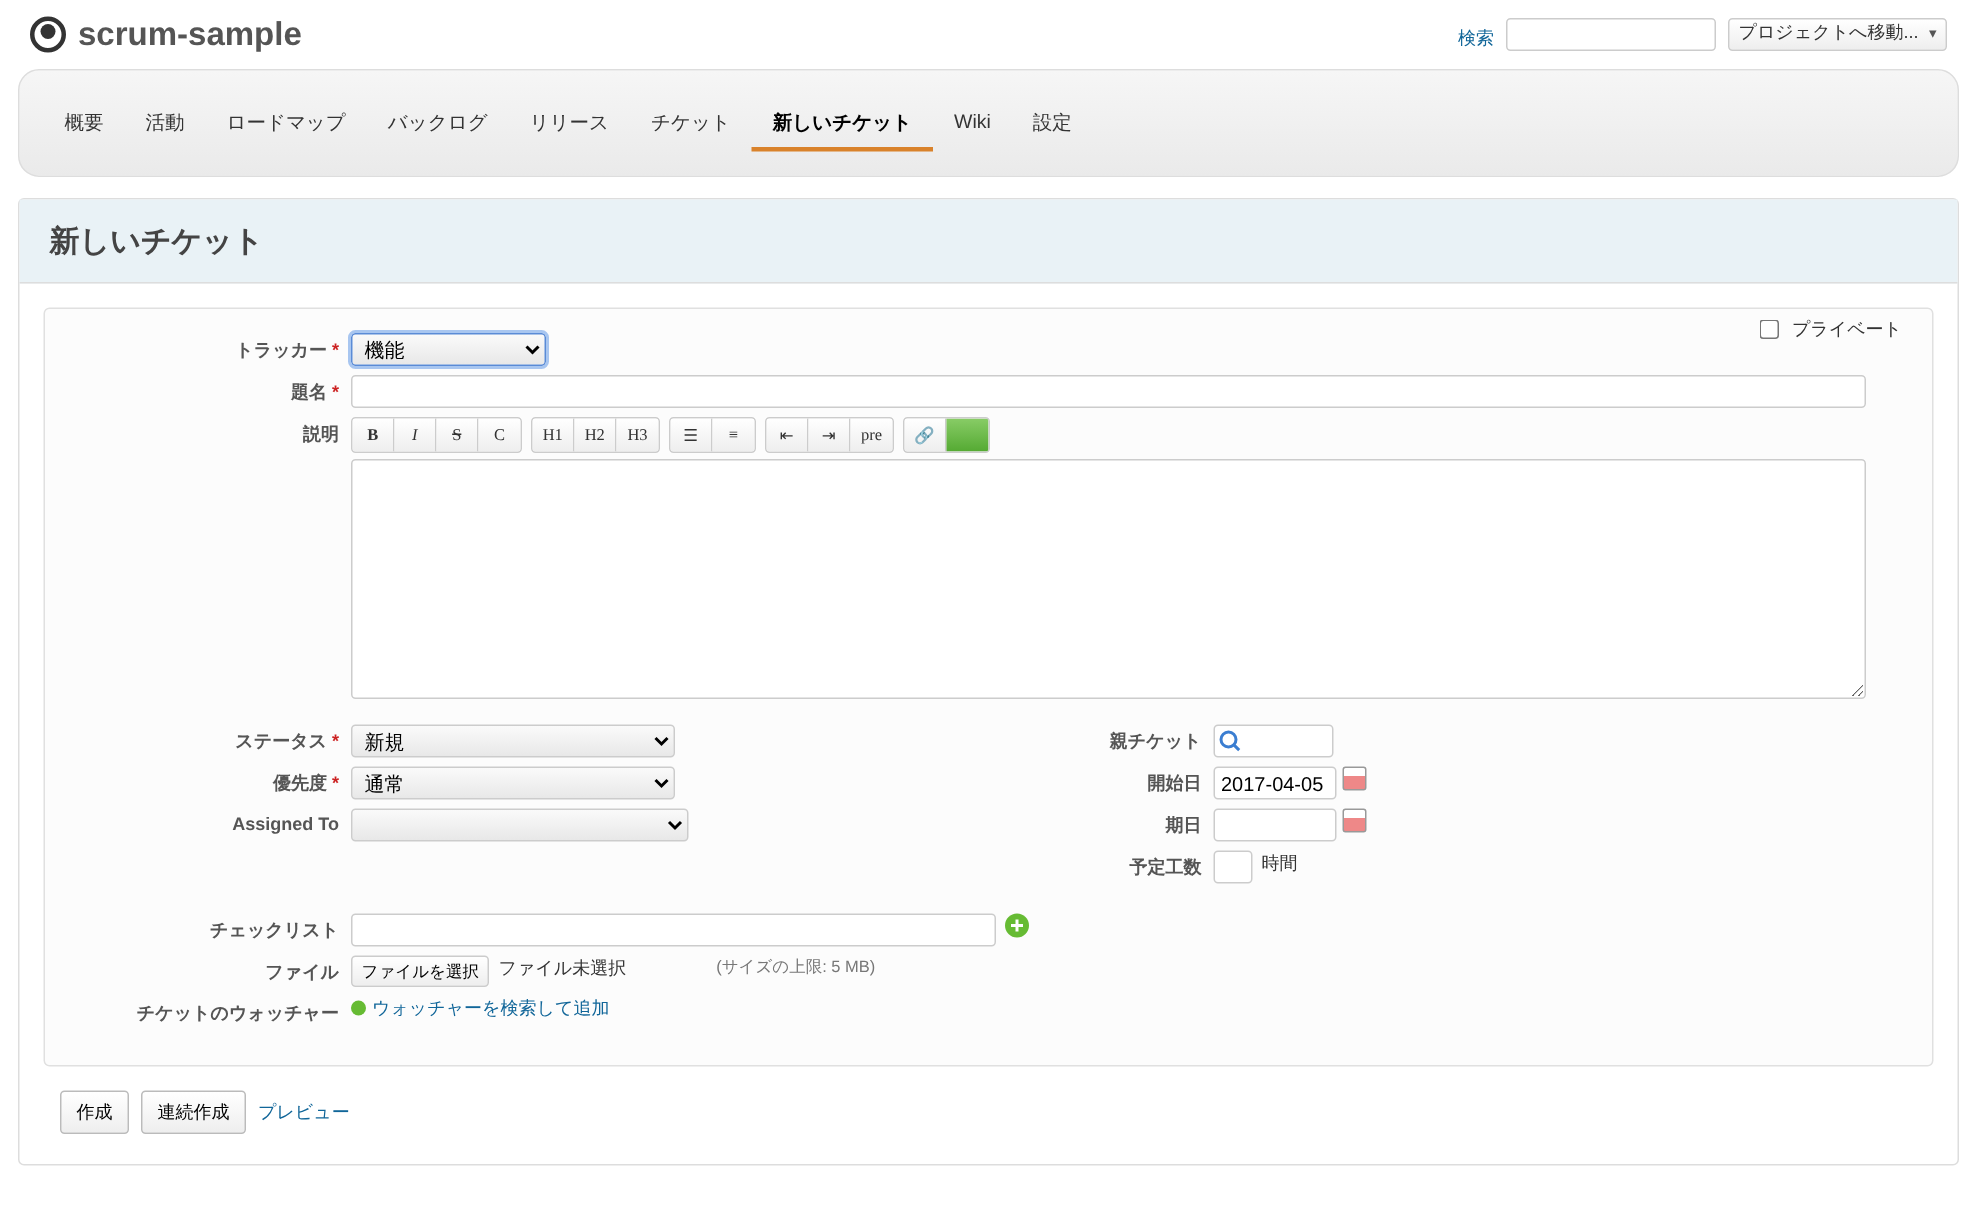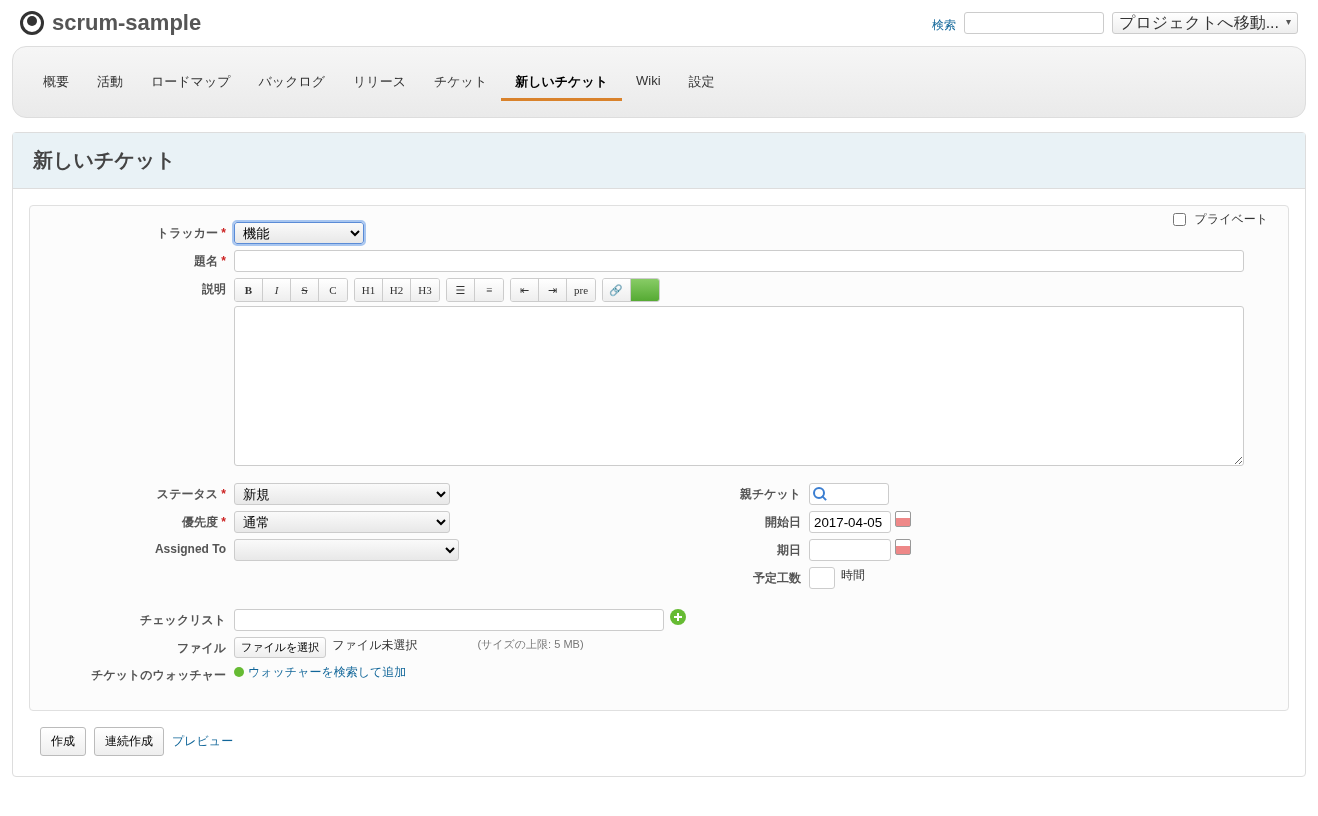--- a/index.html
+++ b/index.html
@@ -52,21 +52,21 @@
     border: 1px solid #ccc;
     border-radius: 3px;
     padding: 0 4px;
   }
   .project-jump {
     height: 22px;
     border: 1px solid #ccc;
     border-radius: 3px;
     background: linear-gradient(#fff,#eee);
     padding: 0 18px 0 6px;
-    font-size: 16px;
+    font-size: 12px;
     position: relative;
     min-width: 140px;
   }
   .project-jump::after {
     content: "▾";
     position: absolute;
     right: 6px; top: 3px;
     font-size: 10px;
     color: #555;
   }

